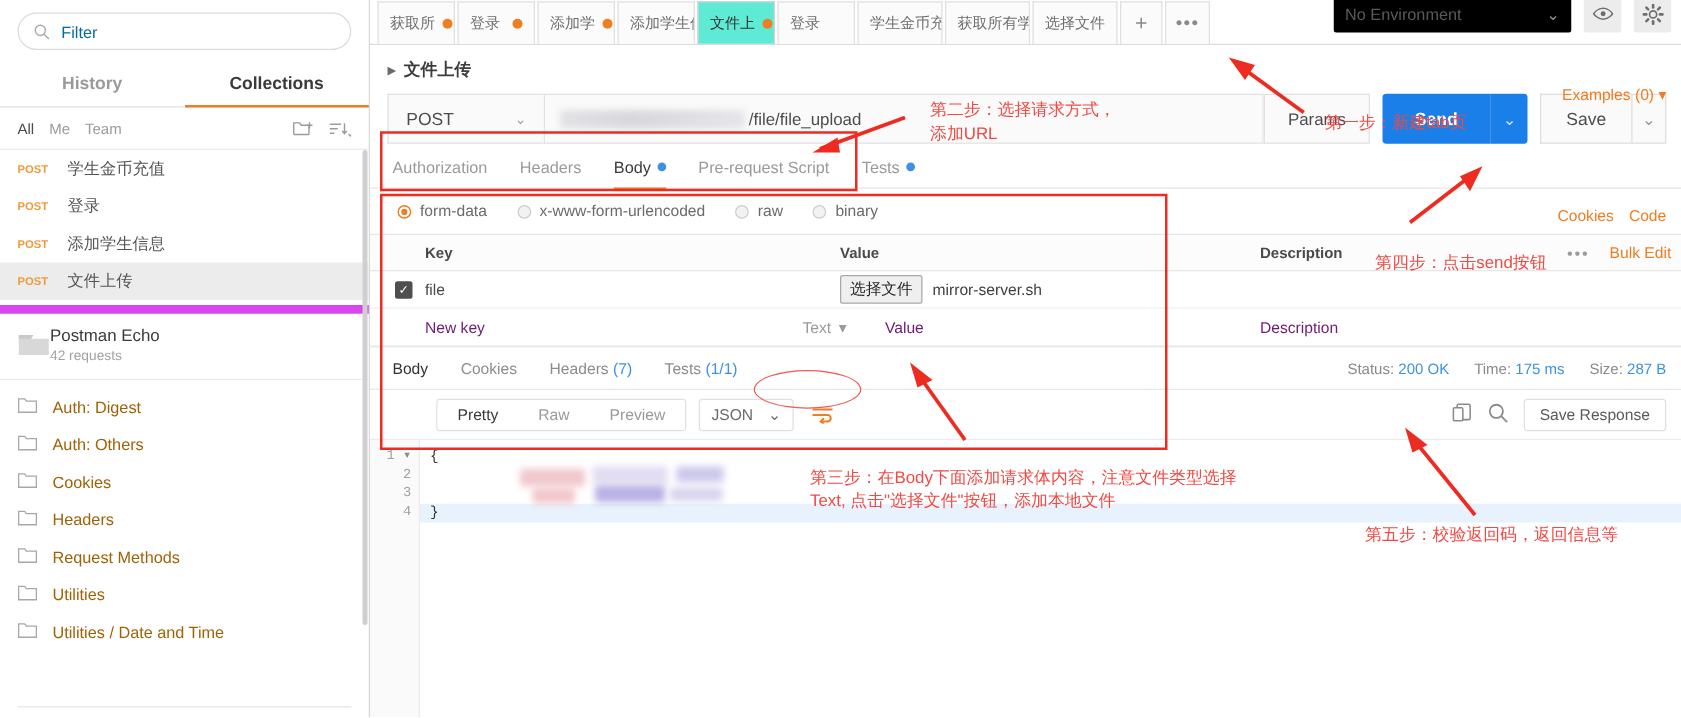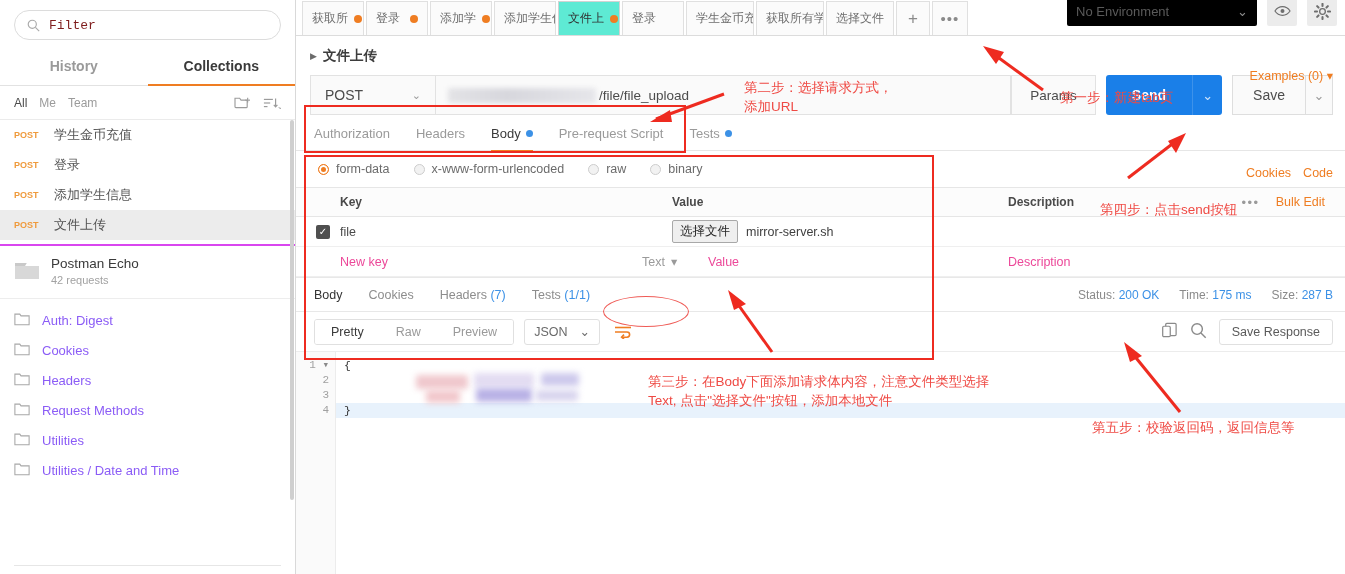--- a/index.html
+++ b/index.html
@@ -13,48 +13,48 @@
 
   
   #app { display:flex; width:1345px; height:574px; }
 
   
   #sidebar { width:296px; height:574px; background:#fff; border-right:1px solid #d9d9d9;
              display:flex; flex-direction:column; position:relative; }
   .filter-wrap { padding:10px 14px 9px 14px; }
   .filter-box { display:flex; align-items:center; gap:9px; height:30px;
                 border:1px solid #dcdcdc; border-radius:16px; padding:0 12px; background:#fff; }
-  .filter-box .ph { color:#7f1d1d; font-size:13px;font-family:Liberation Mono, monospace; }
+  .filter-box .ph { color:#0369a1; font-size:13px; }
   .mag { width:13px; height:13px; flex:0 0 13px; }
 
   .sb-tabs { display:flex; border-bottom:1px solid #e2e2e2;font-weight:bold; }
   .sb-tab { flex:1; text-align:center; padding:9px 0 10px; font-size:14px; color:#9a9a9a; cursor:pointer;
             border-bottom:2px solid transparent; margin-bottom:-1px; }
   .sb-tab.active { color:#3a3a3a; border-bottom-color:#ef7d22; }
 
   .sb-filters { display:flex; align-items:center; height:34px; padding:0 14px; border-bottom:1px solid #ebebeb; }
   .sb-filters .seg { font-size:12px; color:#9b9b9b; margin-right:12px; cursor:pointer; }
   .sb-filters .seg.on { color:#4a4a4a; }
   .sb-filters .spacer { flex:1; }
   .sb-ico { color:#9b9b9b; cursor:pointer; margin-left:12px; display:flex; align-items:center; }
 
   .req-list { }
   .req { display:flex; align-items:center; height:30px; padding:0 14px; cursor:pointer; }
   .req.sel { background:#ececec; }
   .req .verb { font-size:9px; font-weight:bold; color:#ef9a3c; width:40px; flex:0 0 40px; }
   .req .nm { font-size:13px; color:#545454; }
 
-  .coll-row { display:flex; align-items:flex-start; gap:11px; padding:10px 14px 12px 14px;
-              border-top:2px solid #d946ef; border-bottom:1px solid #ededed; margin-top:4px; }
+  .coll-row { display:flex; align-items:flex-start; gap:0; padding:10px 14px 12px 14px;
+              border-top:7px solid #d946ef; border-bottom:1px solid #ededed; margin-top:4px; }
   .coll-row .ctitle { font-size:13.5px; color:#3a3a3a; }
   .coll-row .csub { font-size:11px; color:#a2a2a2; margin-top:3px; }
 
   .folders { padding-top:6px; }
   .folder { display:flex; align-items:center; gap:12px; height:30px; padding:0 14px; cursor:pointer; }
-  .folder .fn { font-size:13px; color:#8b5cf6; }
+  .folder .fn { font-size:13px; color:#a16207; }
 
   .sb-bottom { position:absolute; left:14px; right:14px; bottom:8px; height:1px; background:#e6e6e6; }
   .sb-scroll { position:absolute; right:1px; top:120px; width:4px; height:380px; background:#cfcfcf; border-radius:2px; }
 
   
   #main { flex:1; height:574px; display:flex; flex-direction:column; background:#fff; position:relative; }
 
   
   .tabstrip { display:flex; align-items:flex-end; height:36px; padding:14px 0 0 6px;
               border-bottom:1px solid #dcdcdc; background:#fff; position:relative; }
@@ -126,41 +126,41 @@
             border-bottom:1px solid #e6e6e6; background:#fcfcfc; }
   .kvhead .c { font-size:12px; font-weight:bold; color:#4a4a4a; }
   .kvrow { display:flex; align-items:center; height:30px; border-bottom:1px solid #efefef; }
   .c-check { width:44px; flex:0 0 44px; padding-left:20px; }
   .c-key { width:332px; flex:0 0 332px; }
   .c-val { width:336px; flex:0 0 336px; display:flex; align-items:center; }
   .c-desc { flex:1; display:flex; align-items:center; }
   .chk { width:14px; height:14px; background:#4f4f4f; border-radius:2px; color:#fff;
          font-size:10px; display:flex; align-items:center; justify-content:center; cursor:pointer; }
   .kv-txt { font-size:12.5px; color:#4a4a4a; }
-  .kv-ph { font-size:12.5px; color:#ec4899; }
+  .kv-ph { font-size:12.5px; color:#701a75; }
   .filebtn { border:1px solid #a8a8a8; background:#efefef; font-size:12.5px; color:#262626;
              padding:2px 7px; border-radius:2px; cursor:pointer; }
   .fname { font-size:12.5px; color:#3f3f3f; margin-left:8px; }
   .typesel { display:flex; align-items:center; gap:6px; font-size:12.5px; color:#9a9a9a; cursor:pointer; }
   .bulk { color:#ef7d22; font-size:12.5px; cursor:pointer; }
   .dots3 { color:#9a9a9a; letter-spacing:1.5px; font-size:13px; cursor:pointer; }
 
   
   .resptabs { display:flex; align-items:center; gap:26px; height:34px; padding:0 0 0 18px;
               border-top:1px solid #e8e8e8; position:relative; }
   .rt { font-size:12.5px; color:#8d8d8d; cursor:pointer; }
   .rt.active { color:#333; }
   .rt .cnt { color:#3c91e6; }
   .meta { margin-left:auto; display:flex; gap:20px; padding-right:12px; font-size:12px; color:#8a8a8a; }
   .meta b { color:#3c91e6; font-weight:normal; }
 
   
   .rtool { display:flex; align-items:center; gap:10px; padding:8px 0 8px 18px;
            border-top:1px solid #e8e8e8; height:40px; }
-  .seg3 { display:flex; border:1px solid #e0e0e0; border-radius:3px; overflow:hidden; height:26px; }
+  .seg3 { display:flex; border:1px solid #e0e0e0; border-radius:3px; overflow:hidden; height:26px;margin-left:35px; }
   .seg3 div { padding:0 16px; display:flex; align-items:center; font-size:12.5px; color:#9a9a9a;
               cursor:pointer; background:#fff; }
   .seg3 div.on { color:#3a3a3a; }
   .jsonsel { height:26px; border:1px solid #e0e0e0; border-radius:3px; display:flex; align-items:center;
              gap:12px; padding:0 9px; font-size:12.5px; color:#6a6a6a; cursor:pointer; }
   .wrapico { width:26px; height:26px; display:flex; align-items:center; justify-content:center;
              color:#ef7d22; cursor:pointer; }
   .rtool-right { margin-left:auto; display:flex; align-items:center; gap:12px; padding-right:12px; }
   .saveresp { border:1px solid #e0e0e0; border-radius:3px; height:26px; padding:0 12px;
               display:flex; align-items:center; font-size:12.5px; color:#5a5a5a; cursor:pointer; }
@@ -261,20 +261,26 @@
         <div class="csub">42 requests</div>
       </span>
     </div>
 
     <div class="folders">
       <div class="folder">
         <span><svg width="16" height="14" viewBox="0 0 18 15">
               <path d="M1 2h5.5l1.4 2H17v10H1z" fill="none" stroke="#a8a8a8" stroke-width="1.2"></path>
             </svg></span>
         <span class="fn">Auth: Digest</span>
+      </div>
+      <div class="folder">
+        <span><svg width="16" height="14" viewBox="0 0 18 15">
+              <path d="M1 2h5.5l1.4 2H17v10H1z" fill="none" stroke="#a8a8a8" stroke-width="1.2"></path>
+            </svg></span>
+        <span class="fn">Auth: Others</span>
       </div>
       <div class="folder">
         <span><svg width="16" height="14" viewBox="0 0 18 15">
               <path d="M1 2h5.5l1.4 2H17v10H1z" fill="none" stroke="#a8a8a8" stroke-width="1.2"></path>
             </svg></span>
         <span class="fn">Cookies</span>
       </div>
       <div class="folder">
         <span><svg width="16" height="14" viewBox="0 0 18 15">
               <path d="M1 2h5.5l1.4 2H17v10H1z" fill="none" stroke="#a8a8a8" stroke-width="1.2"></path>
@@ -439,21 +445,21 @@
       </div>
     </div>
 
     <div class="kvhead">
       <div class="c-check"></div>
       <div class="c-key c">Key</div>
       <div class="c-val c">Value</div>
       <div class="c-desc">
         <span class="c">Description</span>
         <span class="dots3" style="margin-left:auto; margin-right:16px;">•••</span>
-        <span class="bulk" style="margin-right:20px;">Bulk Edit</span>
+        <span class="bulk" style="margin-right:8px;">Bulk Edit</span>
       </div>
     </div>
 
     <div class="kvrow">
       <div class="c-check">
         <span class="chk">✓</span>
       </div>
       <div class="c-key kv-txt">file</div>
       <div class="c-val">
         <span class="filebtn">选择文件</span>

